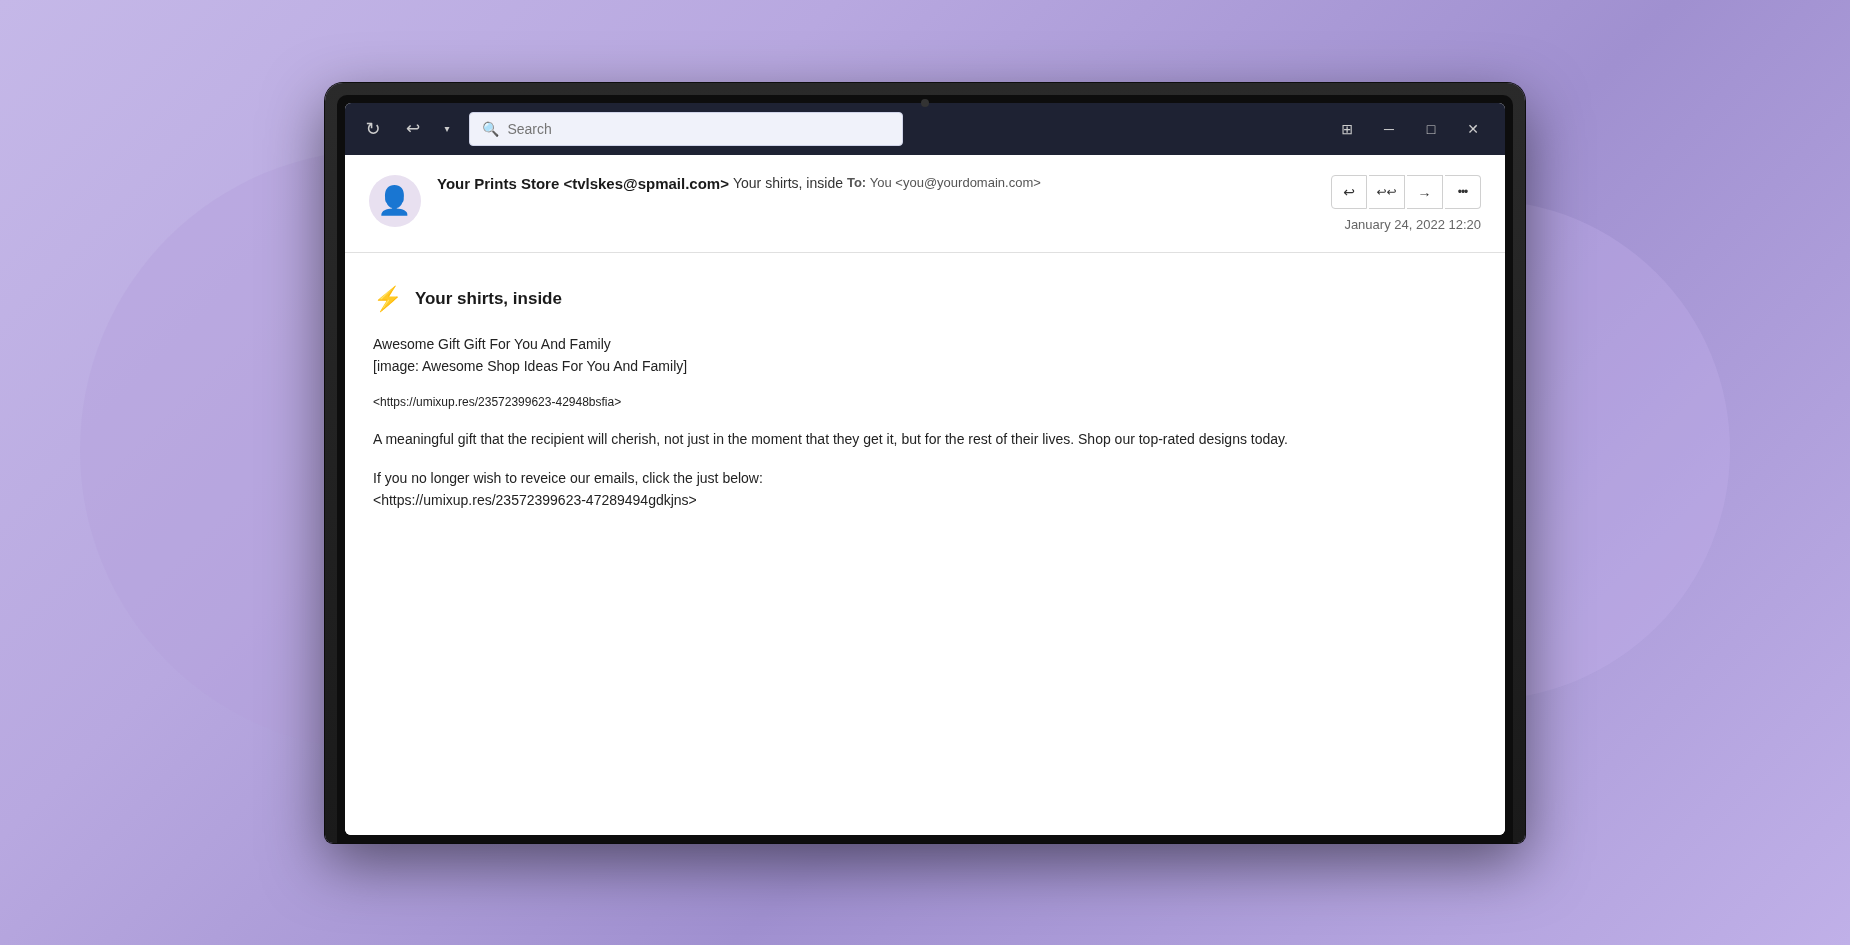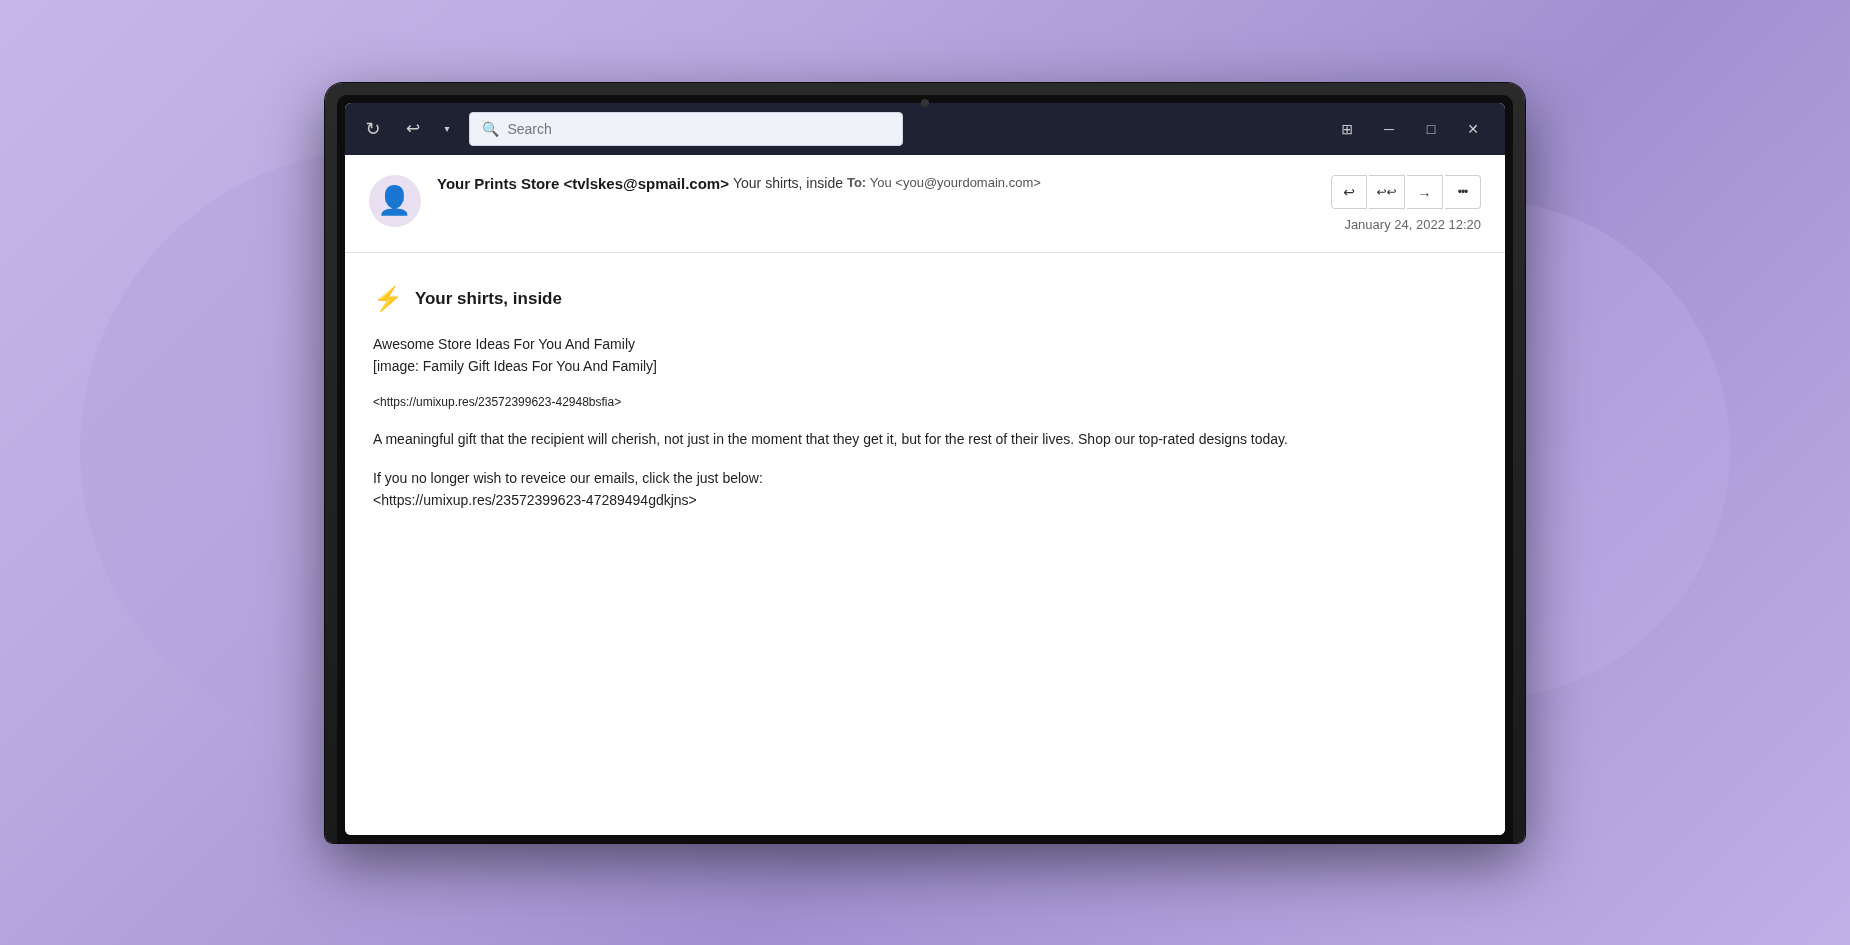--- a/index.html
+++ b/index.html
@@ -397,22 +397,22 @@
             </div>
           </div>
 
           <div class="email-body">
             <div class="email-title-row">
               <span class="lightning-icon">⚡</span>
               <span class="email-title-text">Your shirts, inside</span>
             </div>
 
             <p class="email-paragraph">
-              <span>Awesome Store Ideas For You And Family</span><br>
-              <span>[image: Family Gift Ideas For You And Family]</span>
+              <span>Awesome Gift Gift For You And Family</span><br>
+              <span>[image: Awesome Shop Ideas For You And Family]</span>
             </p>
 
             <p class="email-link">&lt;https://umixup.res/23572399623-42948bsfia&gt;</p>
 
             <p class="email-paragraph">A meaningful gift that the recipient will cherish, not just in the moment that they get it, but for the rest of their lives. Shop our top-rated designs today.</p>
 
 
             <p class="email-paragraph">
               <span>If you no longer wish to reveice our emails, click the just below:</span><br>
               <span>&lt;https://umixup.res/23572399623-47289494gdkjns&gt;</span>

